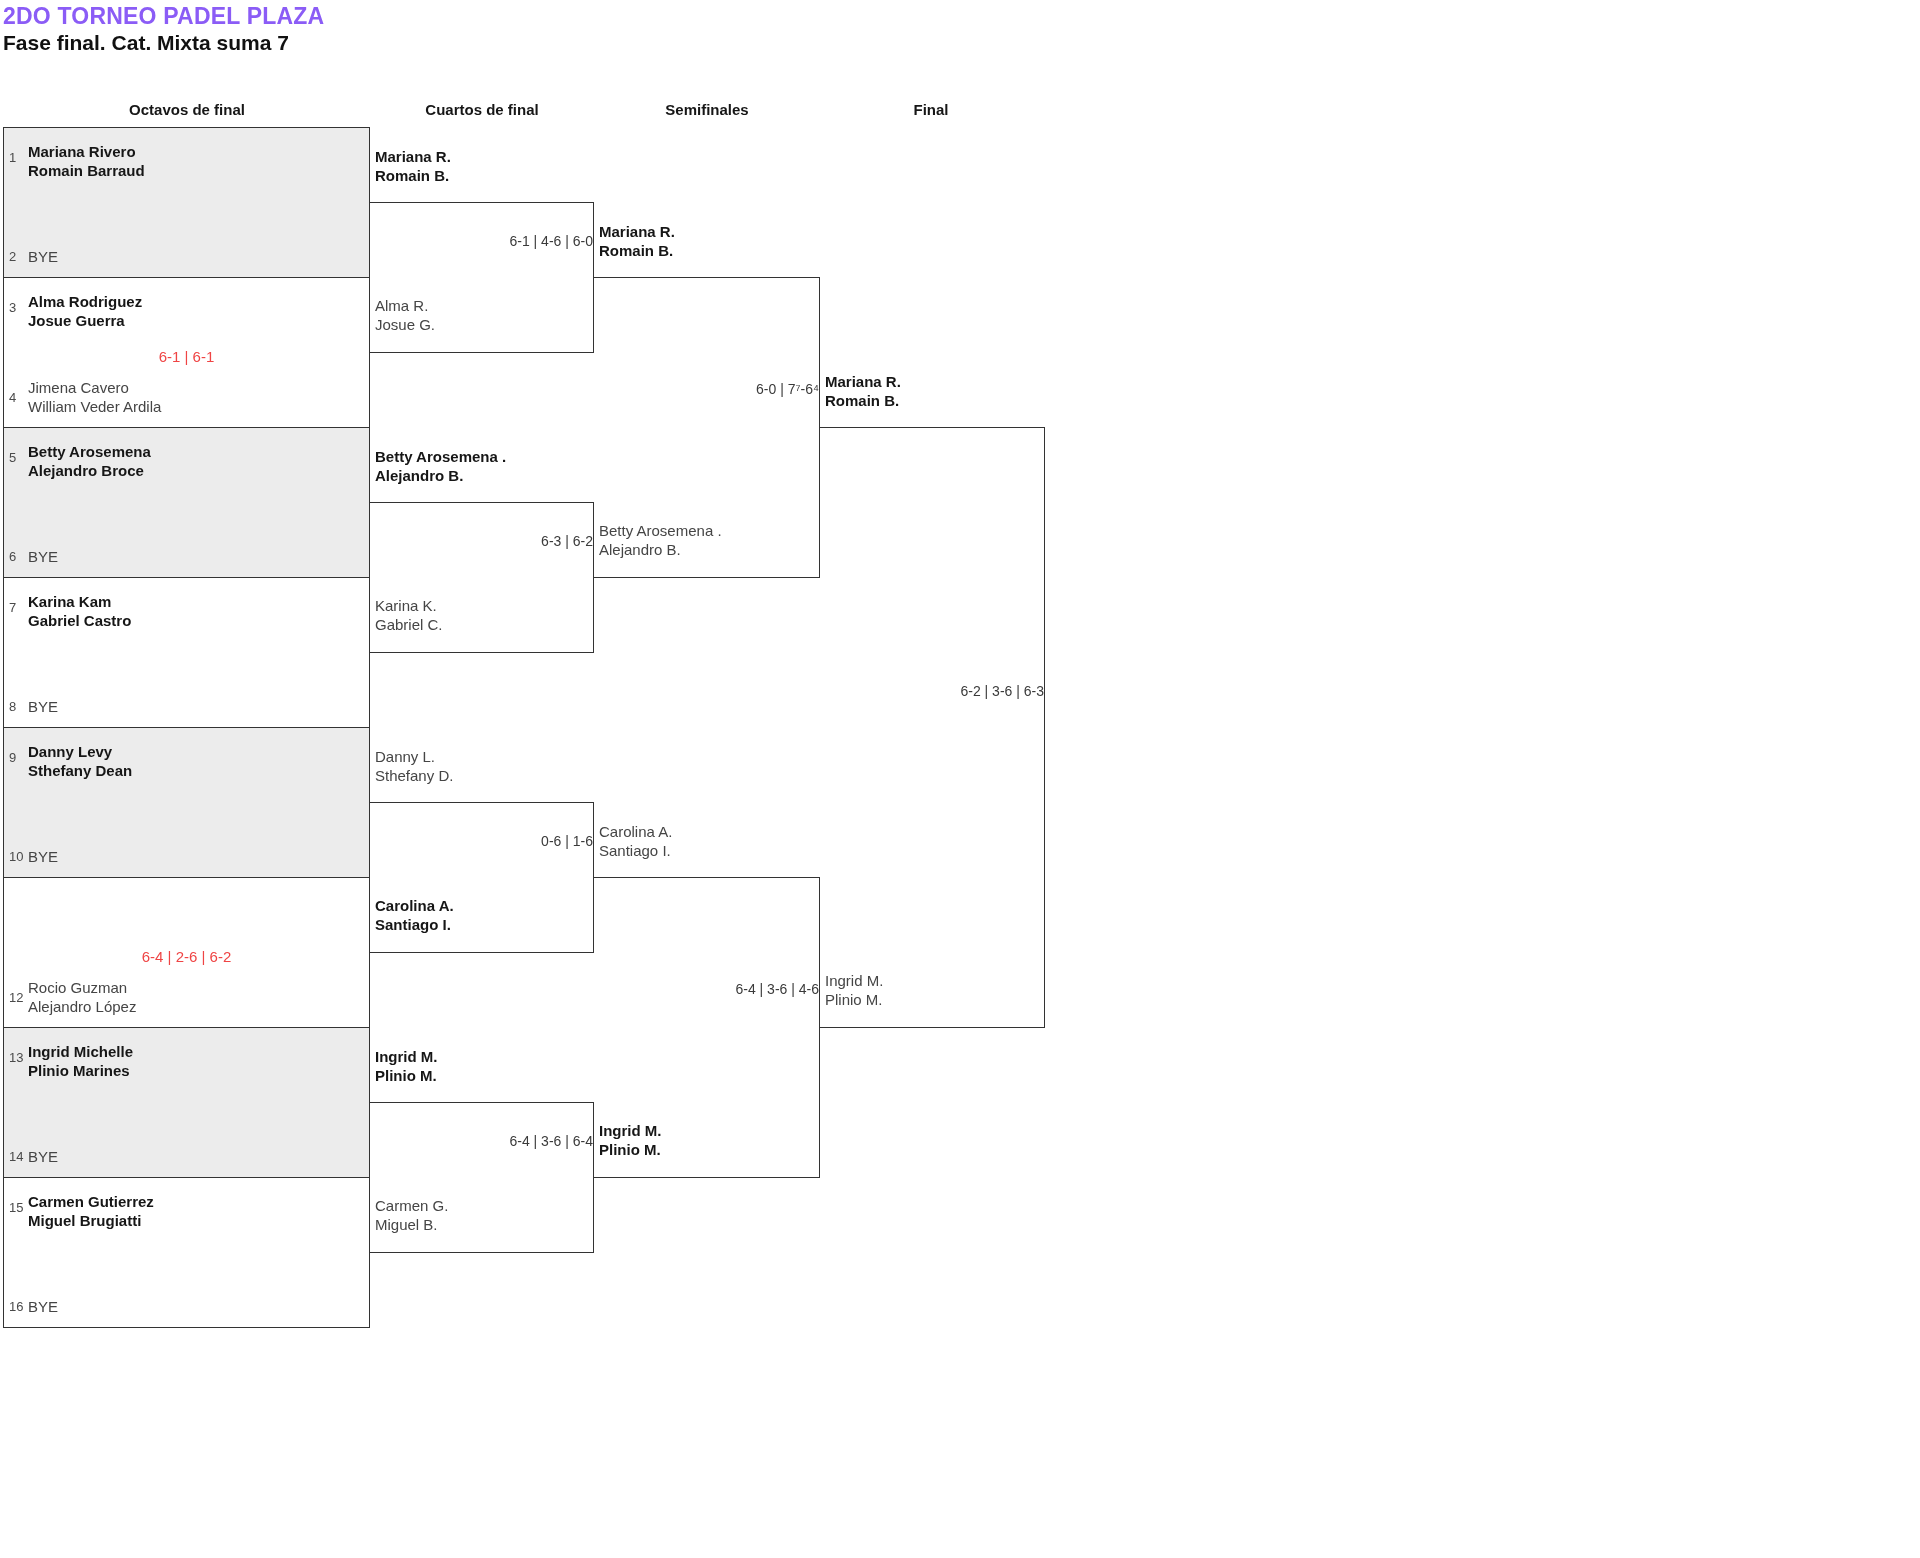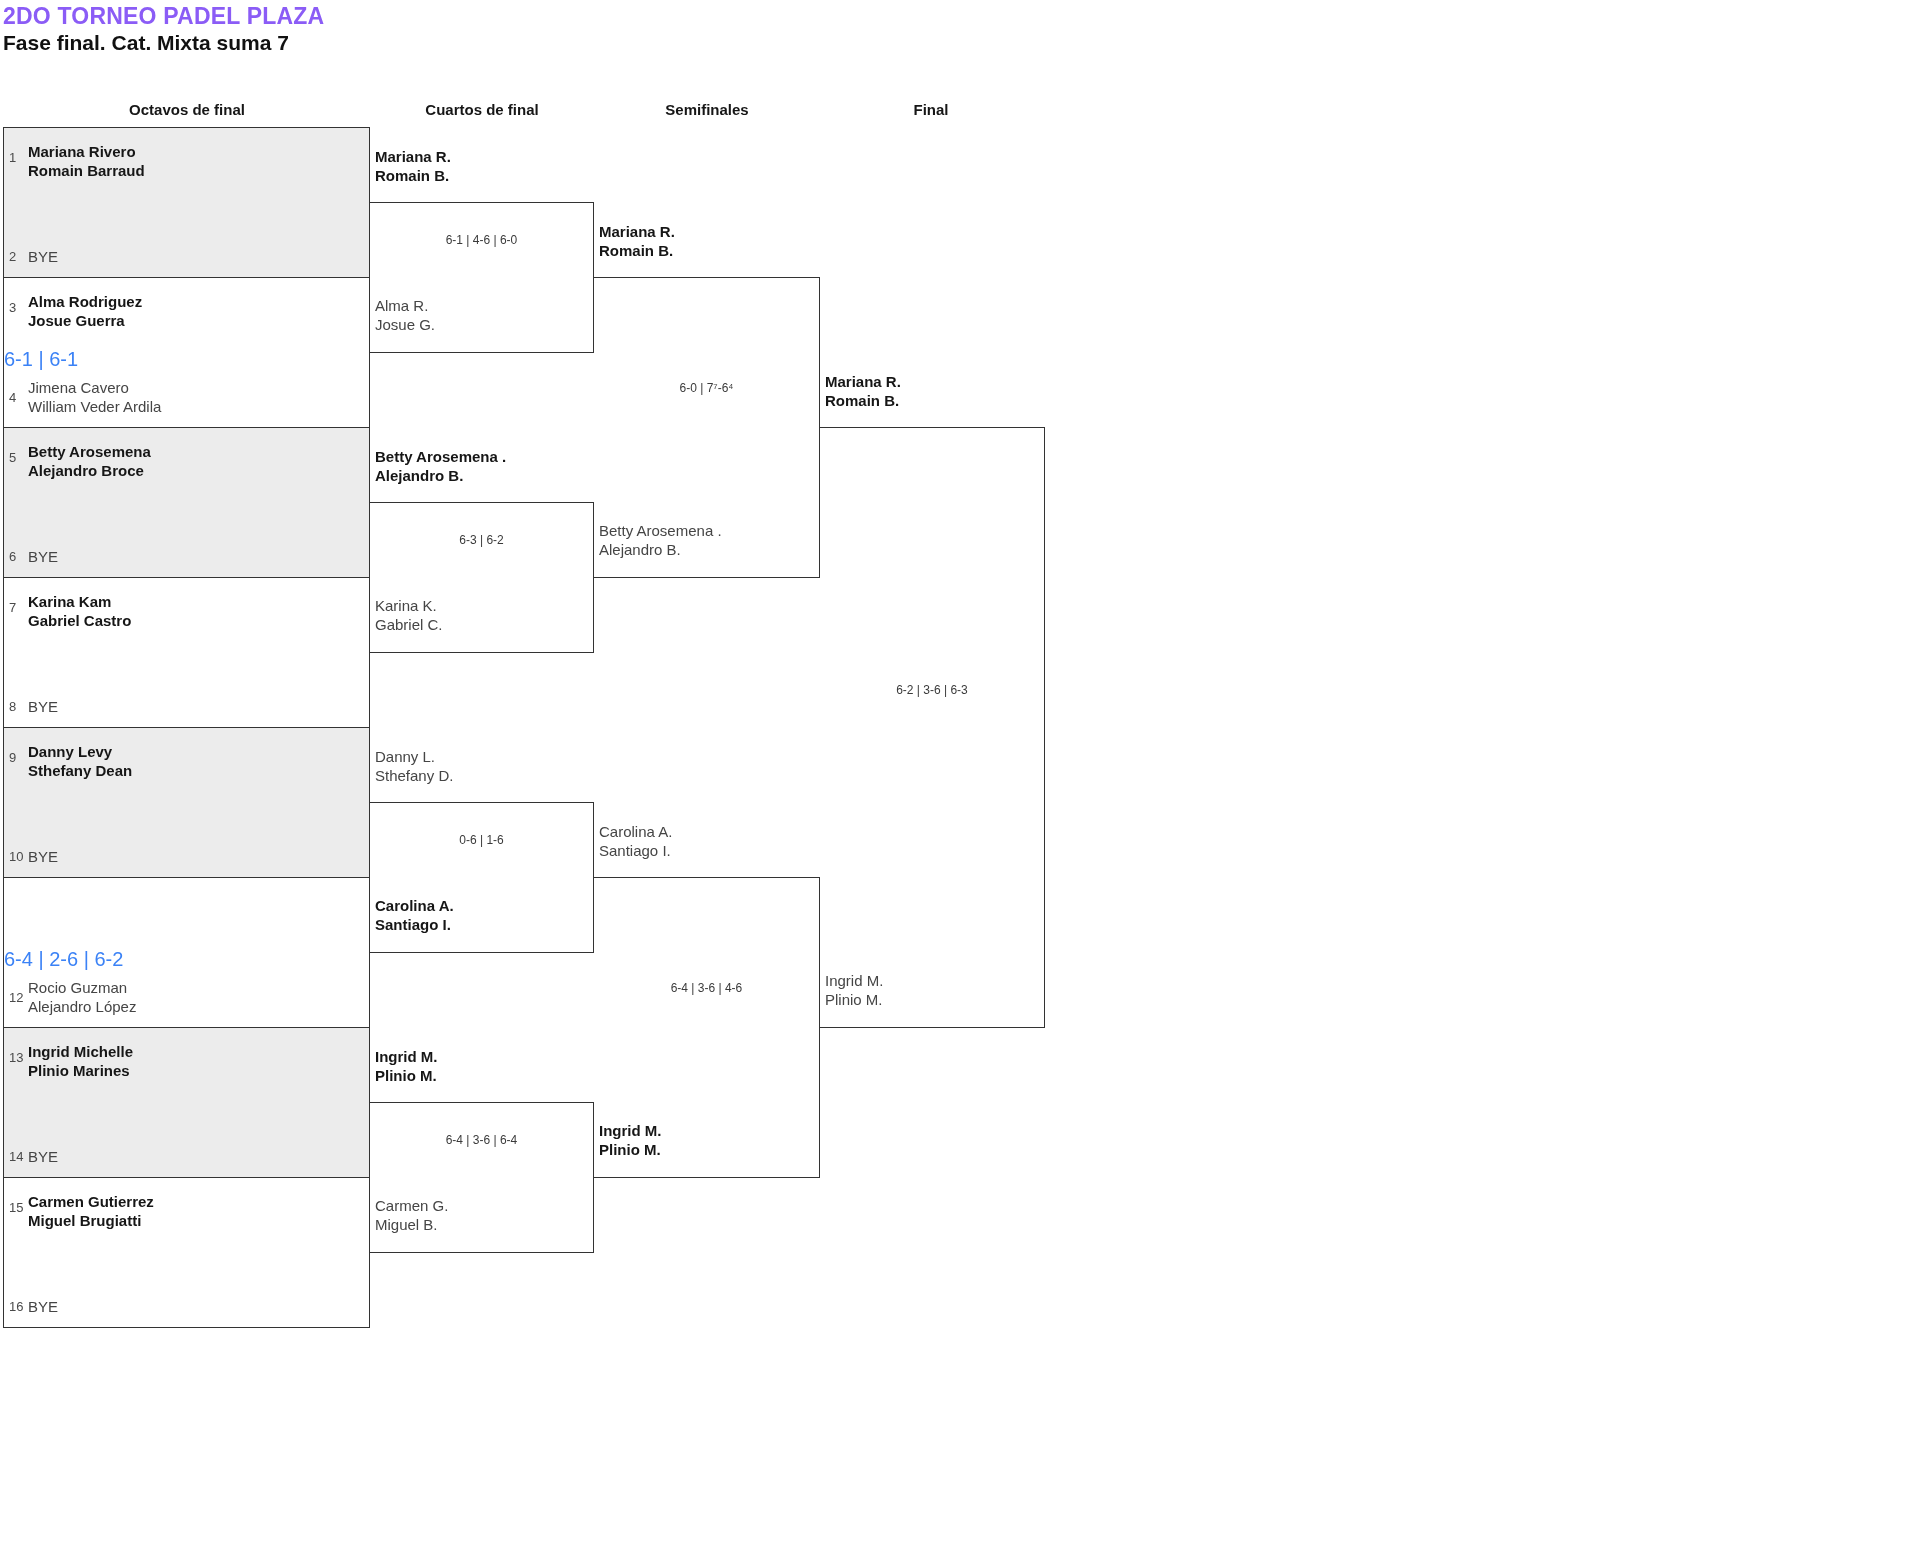--- a/index.html
+++ b/index.html
@@ -24,35 +24,35 @@
   .pair.shade{background:#ececec;}
   .p1{top:127px}.p2{top:277px}.p3{top:427px}.p4{top:577px}
   .p5{top:727px}.p6{top:877px}.p7{top:1027px}.p8{top:1177px}
 
   .trow{position:absolute;left:0;right:0;display:flex;align-items:center;}
   .ttop{top:7px}
   .tbot{bottom:11px}
   .seed{flex:none;width:19px;padding-left:5px;font-size:13px;color:#4a4a4a;}
   .names{font-size:15px;line-height:19px;color:#454545;}
   .names.b{font-weight:700;color:#161616;margin-top:7px;}
-  .pscore{position:absolute;top:70px;left:0;right:0;text-align:left;font-size:20px;color:#3b82f6;}
+  .pscore{position:absolute;top:70px;left:0;right:0;text-align:center;font-size:15px;color:#ef4444;}
 
   
   .mbox{position:absolute;border:1px solid #333;border-left:none;box-sizing:border-box;background:transparent;}
   .qf{left:370px;width:224px;height:151px;}
   .qf1{top:202px}.qf2{top:502px}.qf3{top:802px}.qf4{top:1102px}
   .sf{left:594px;width:226px;height:301px;}
   .sf1{top:277px}.sf2{top:877px}
   .fin{left:820px;width:225px;height:601px;top:427px;}
 
   .mlabel{position:absolute;left:5px;font-size:15px;line-height:19px;color:#454545;white-space:nowrap;margin-top:44px;}
   .mlabel.b{font-weight:700;color:#161616;}
   .mtop{bottom:100%;margin-bottom:18px;}
   .mbot{bottom:18px;}
-  .mscore{position:absolute;left:0;right:0;text-align:center;font-size:12px;color:#3a3a3a;}
+  .mscore{position:absolute;left:0;right:0;text-align:right;font-size:14px;color:#3a3a3a;}
   .qf .mscore{top:30px}
   .sf .mscore{top:103px}
   .fin .mscore{top:255px}
 </style>
 </head>
 <body>
 
 <div class="page">
 
   <div class="title">2DO TORNEO PADEL PLAZA</div>

